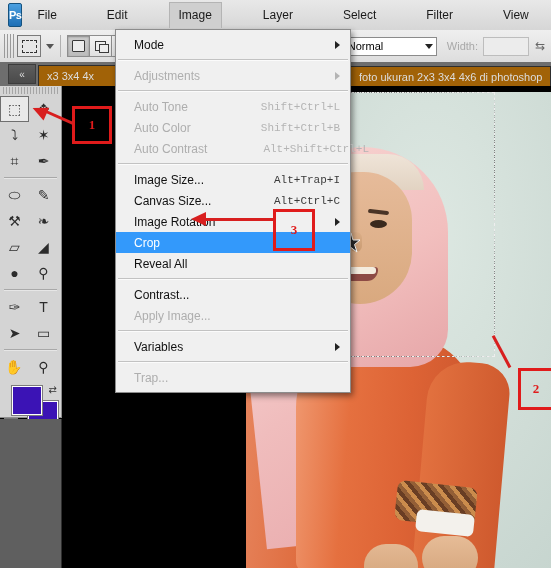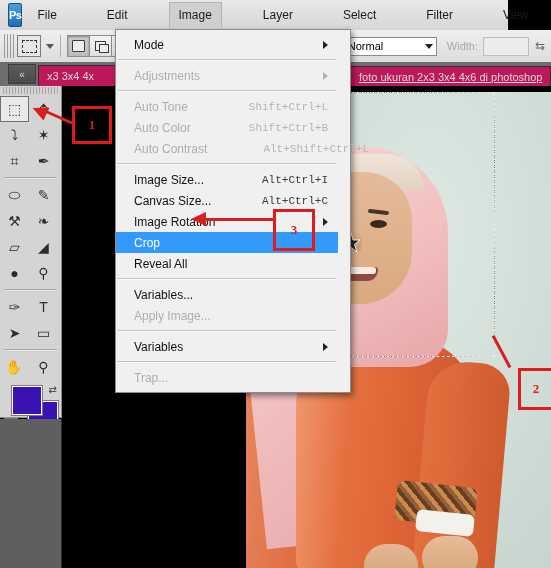--- a/index.html
+++ b/index.html
@@ -8,21 +8,21 @@
     font-family:"Liberation Sans", sans-serif;
     font-size:11px;color:#000;
     background:#000;
     position:relative;
     -webkit-font-smoothing:antialiased;
   }
   #app{position:absolute;left:0;top:0;width:551px;height:568px;}
 
   
   .menubar{
-    position:absolute;left:0;top:0;width:508px;height:30px;
+    position:absolute;left:0;top:0;width:551px;height:30px;
     background:linear-gradient(#e8e8e8,#d6d6d6);
     border-bottom:1px solid #9a9a9a;
     display:flex;align-items:center;
   }
   .ps-logo{
     width:22px;height:22px;margin-left:8px;margin-right:6px;
     background:linear-gradient(#4a9fe0,#1f6fb5);
     border:1px solid #15527f;border-radius:2px;
     color:#fff;font-weight:bold;font-size:11px;
     display:flex;align-items:center;justify-content:center;
@@ -91,26 +91,26 @@
     position:absolute;left:0;top:62px;width:551px;height:24px;
     background:#6e6e6e;border-bottom:1px solid #3a3a3a;
     display:flex;align-items:flex-end;
   }
   .tab-collapse{
     width:26px;height:18px;background:linear-gradient(#5d5d5d,#4a4a4a);
     color:#dcdcdc;font-size:10px;display:flex;align-items:center;justify-content:center;
     margin-left:8px;margin-bottom:2px;border:1px solid #3c3c3c;
   }
   .doc-tab{
-    height:20px;background:#be185d;color:#dcdcdc;font-size:11px;
+    height:20px;background:#a16207;color:#dcdcdc;font-size:11px;
     display:flex;align-items:center;padding:0 8px;border:1px solid #2e2e2e;
     border-bottom:none;white-space:nowrap;overflow:hidden;
   }
   .doc-tab.t1{margin-left:2px;width:118px;}
-  .doc-tab.t2{position:absolute;left:350px;top:4px;height:20px;text-decoration:underline;}
+  .doc-tab.t2{position:absolute;left:350px;top:4px;height:20px;}
 
   
   .toolbox{
     position:absolute;left:0;top:86px;width:62px;height:332px;
     background:#d4d4d4;border-right:1px solid #8e8e8e;border-bottom:1px solid #8e8e8e;
     box-sizing:border-box;
   }
   .tb-grip{height:7px;margin:1px 3px 2px 3px;
     background:repeating-linear-gradient(to right,#a5a5a5 0 1px,transparent 1px 3px);}
   .tb-row{display:flex;}
@@ -192,21 +192,21 @@
   .marquee:after{content:"";position:absolute;inset:-1px;border:1px dashed #fff;mix-blend-mode:difference;}
 
   
   .nose-mark{position:absolute;left:94px;top:140px;width:22px;height:22px;}
 
   
   .dropdown{
     position:absolute;left:115px;top:29px;width:236px;
     background:#f0f0f0;border:1px solid #8c8c8c;
     box-shadow:2px 3px 6px rgba(0,0,0,.45);
-    padding:4px 12px 4px 0;z-index:50;box-sizing:border-box;
+    padding:4px 0 4px 0;z-index:50;box-sizing:border-box;
   }
   .mi{
     height:21px;display:flex;align-items:center;
     padding:0 10px 0 18px;font-size:12px;color:#111;position:relative;white-space:nowrap;
   }
   .mi .label{flex:0 0 auto;}
   .mi .accel{margin-left:auto;font-size:11px;color:#3a3a3a;padding-left:22px;font-family:Liberation Mono, monospace;}
   .mi .sub{margin-left:auto;width:0;height:0;
     border-top:4px solid transparent;border-bottom:4px solid transparent;border-left:5px solid #222;}
   .mi.dim{color:#aeaeae;gap:34px;}
@@ -406,39 +406,39 @@
           <span class="label">Auto Color</span>
           <span class="accel">Shift+Ctrl+B</span>
         </div>
         <div class="mi dim">
           <span class="label">Auto Contrast</span>
           <span class="accel">Alt+Shift+Ctrl+L</span>
         </div>
         <div class="mi-sep"></div>
         <div class="mi">
           <span class="label">Image Size...</span>
-          <span class="accel">Alt+Ctrl+I</span>
+          <span class="accel">Alt+Trap+I</span>
         </div>
         <div class="mi">
           <span class="label">Canvas Size...</span>
           <span class="accel">Alt+Ctrl+C</span>
         </div>
         <div class="mi">
           <span class="label">Image Rotation</span>
           <span class="sub"></span>
         </div>
         <div class="mi hl">
           <span class="label">Crop</span>
         </div>
         <div class="mi">
           <span class="label">Reveal All</span>
         </div>
         <div class="mi-sep"></div>
         <div class="mi">
-          <span class="label">Variables...</span>
+          <span class="label">Contrast...</span>
         </div>
         <div class="mi dim">
           <span class="label">Apply Image...</span>
         </div>
         <div class="mi-sep"></div>
         <div class="mi">
           <span class="label">Variables</span>
           <span class="sub"></span>
         </div>
         <div class="mi-sep"></div>

